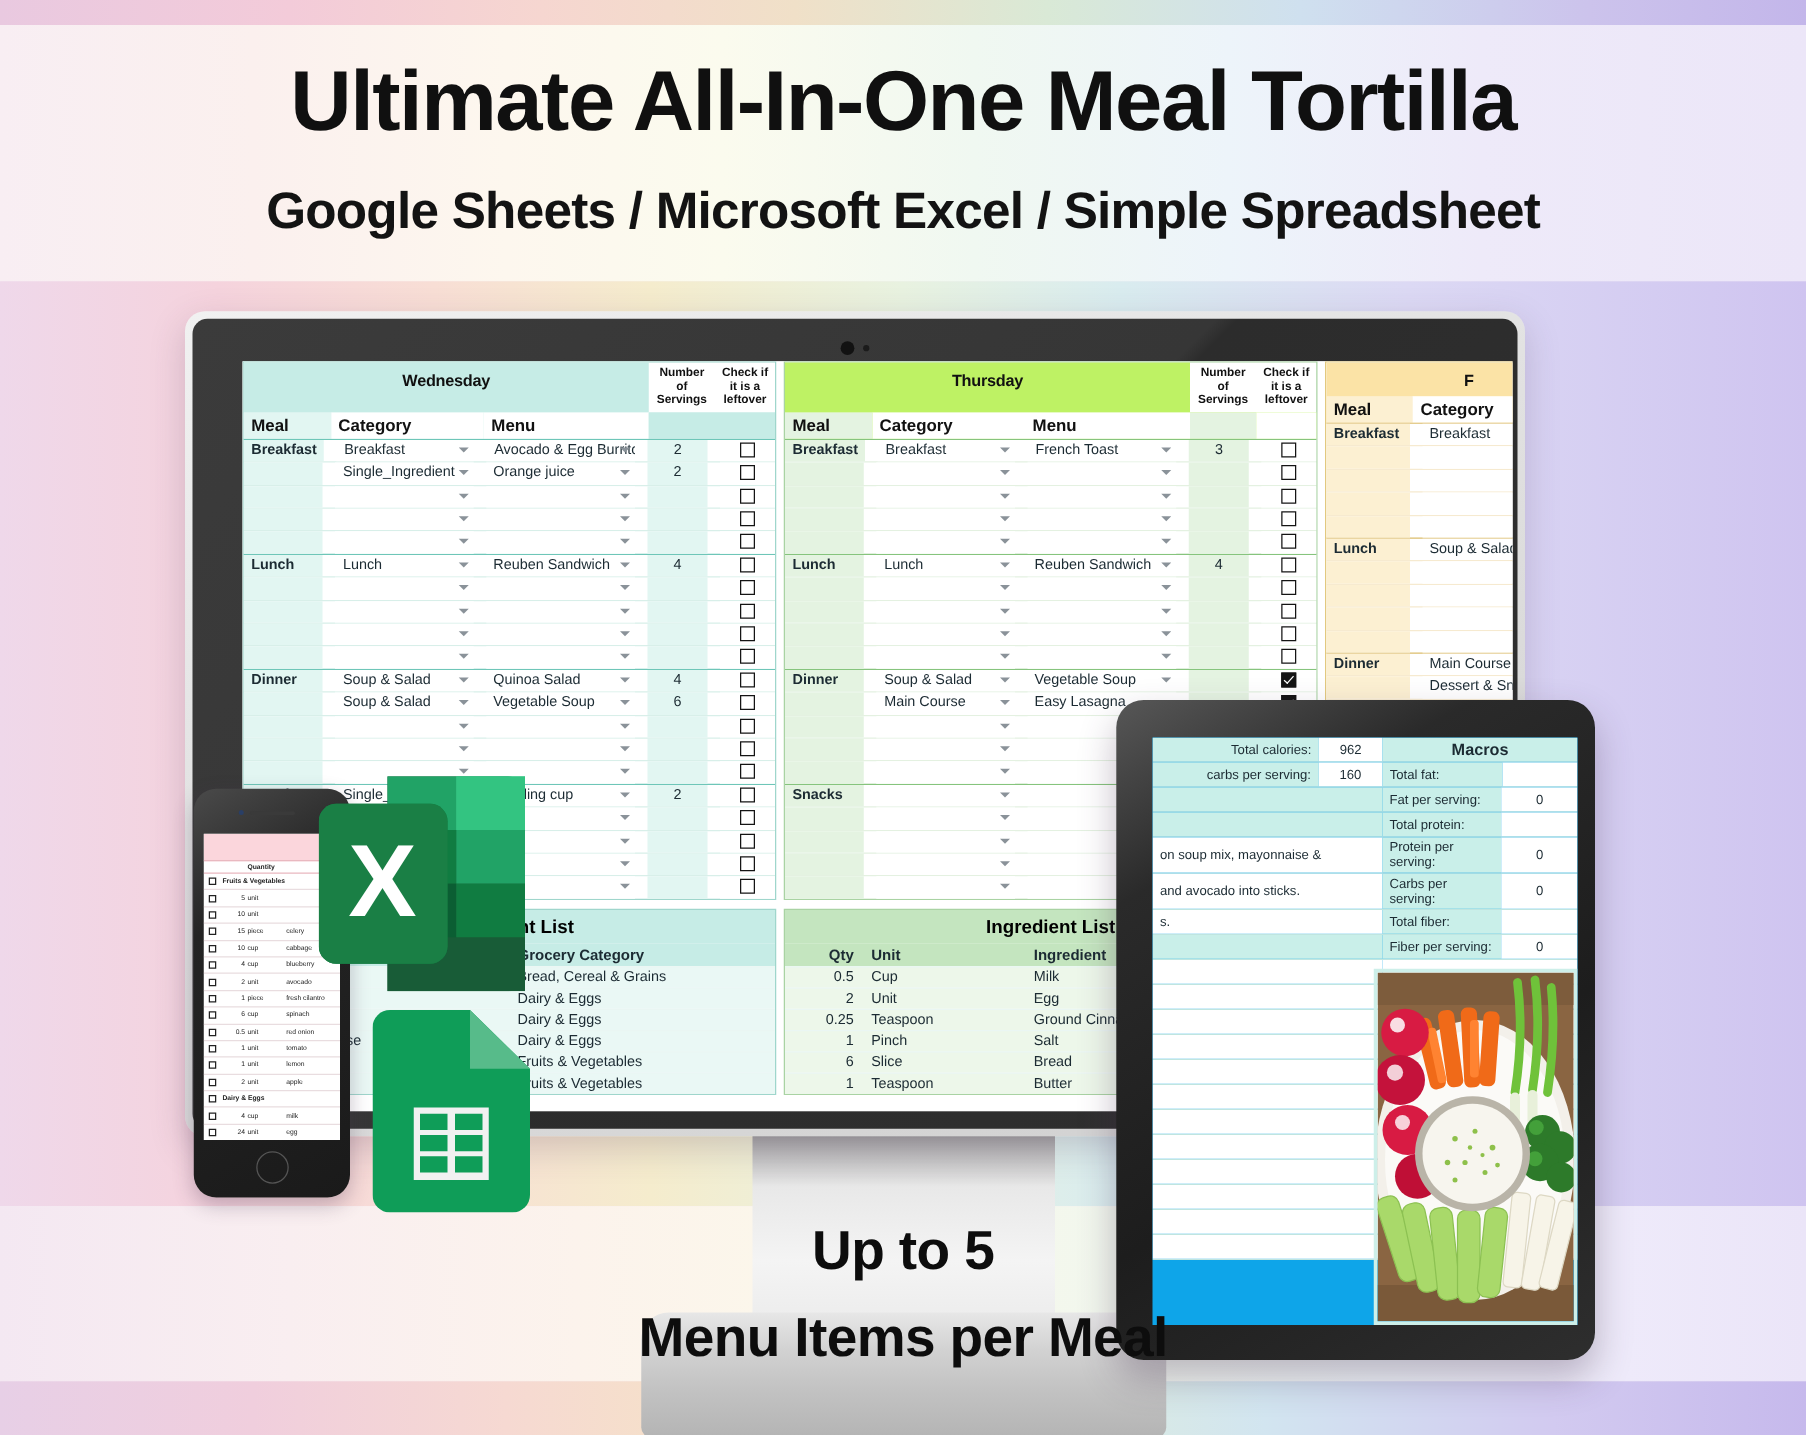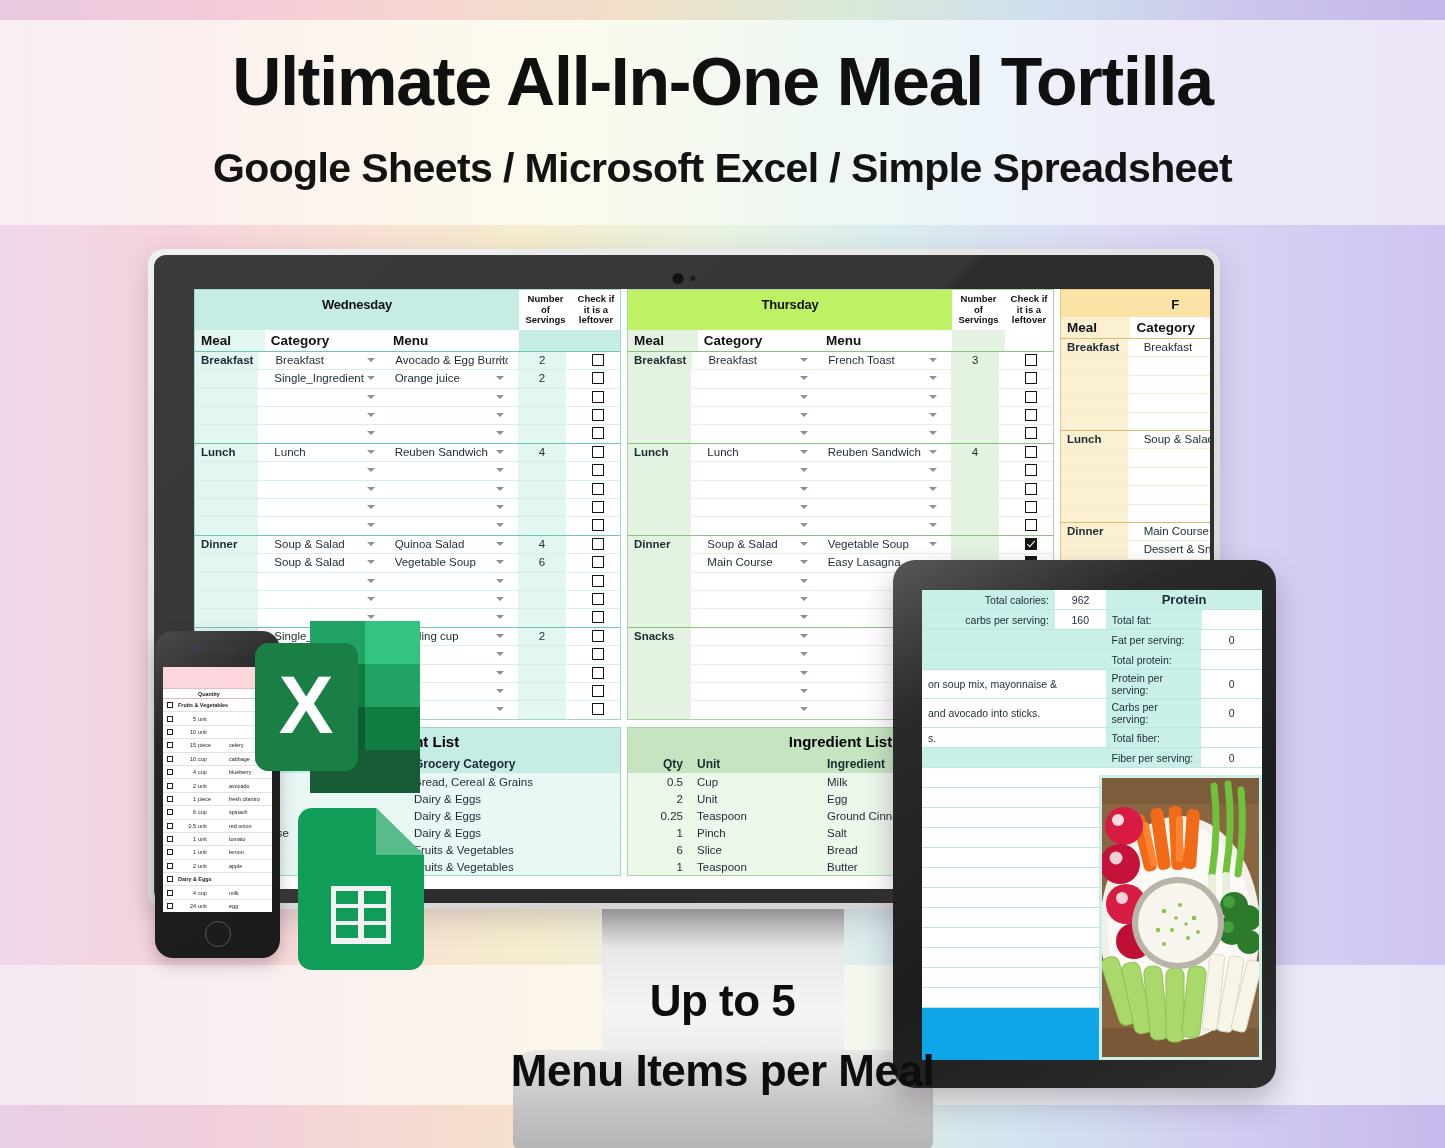--- a/index.html
+++ b/index.html
@@ -963,21 +963,21 @@
   <div class="phone-home"></div>
 </div>
 
 <div class="tablet">
   <div class="tablet-body"></div>
   <div class="tablet-screen">
     <div class="tb-tbl" id="tablet-table">
         <div class="tb-row">
           <div class="c tb-lbl">Total calories:</div>
           <div class="c tb-val">962</div>
-          <div class="c tb-macros-h">Protein</div>
+          <div class="c tb-macros-h">Macros</div>
         </div>
         <div class="tb-row">
           <div class="c tb-lbl">carbs per serving:</div>
           <div class="c tb-val">160</div>
           <div class="c tb-m-lbl">Total fat:</div>
           <div class="c tb-m-val"></div>
         </div>
         <div class="tb-row">
           <div class="c tb-free" style="white-space: nowrap; overflow: hidden;"></div>
           <div class="c tb-m-lbl">Fat per serving:</div>

